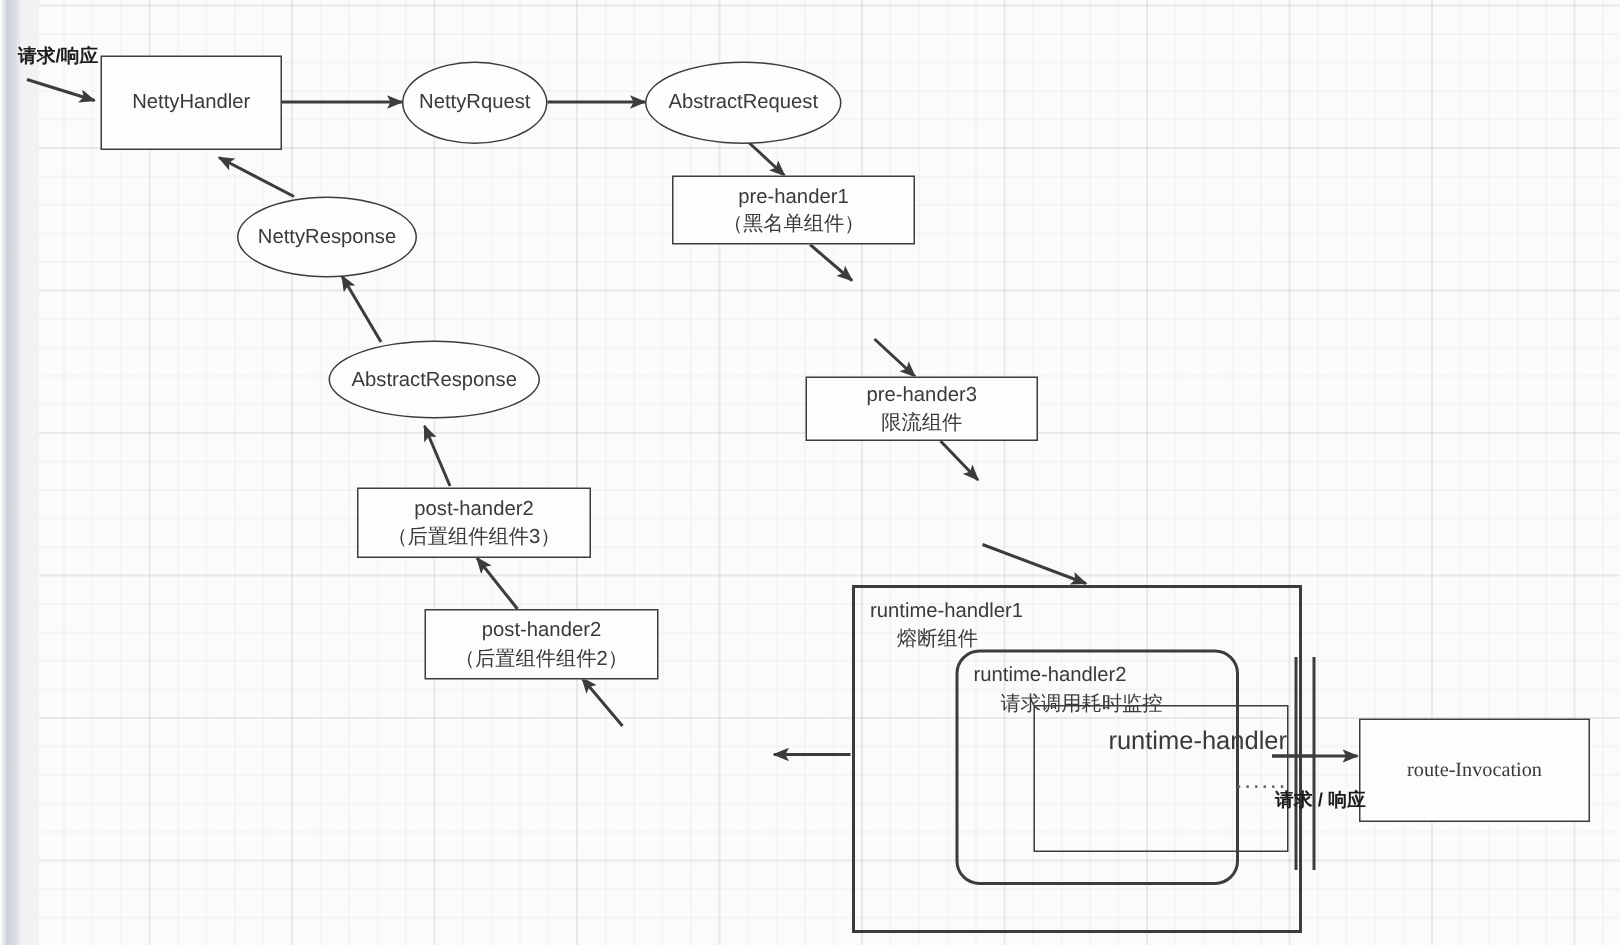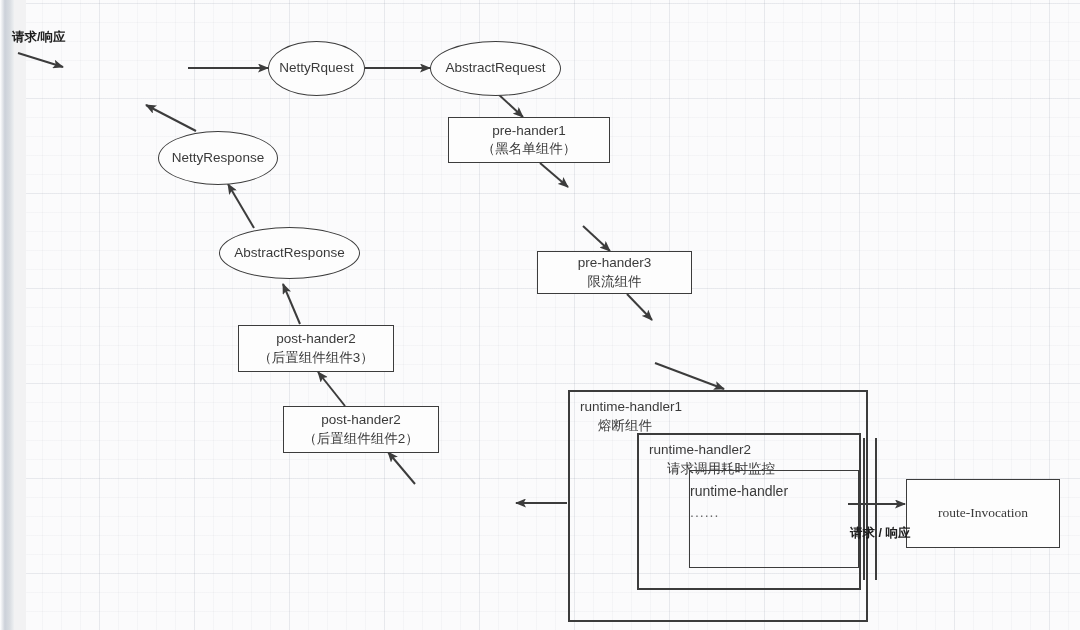--- a/index.html
+++ b/index.html
@@ -81,22 +81,22 @@
     white-space: nowrap;
   }
   .container > .clabel .sub { display: block; padding-left: 18px; }
 
   .innermost {
     position: absolute;
     box-sizing: border-box;
     border: 1.8px solid #3c3c3c;
     background: transparent;
     color: #3a3a3a;
-    font-size: 14px;
-    text-align: left;
+    font-size: 17px;
+    text-align: right;
     line-height: 1.5;
     padding-top: 10px;
   }
   .innermost .dots { display:block; color:#6a6a6a; letter-spacing:1px; }
 
   .edge-label {
     position: absolute;
     font-size: 12.5px;
     font-weight: bold;
     color: #1d1d1d;
@@ -166,20 +166,23 @@
       <path d="M848,504 L905,504"></path>
     </g>
 
     <g stroke="#3c3c3c" stroke-width="2" fill="none">
       <path d="M864,438 L864,580"></path>
       <path d="M876,438 L876,580"></path>
       <path d="M848,504 L876,504"></path>
     </g>
   </svg>
 
+  <div class="node rect" style="left:67px; top:37px; width:121px; height:63px;">
+    <span class="ln">NettyHandler</span>
+  </div>
 
   <div class="node ellipse" style="left:268px; top:41px; width:97px; height:55px;">
     <span class="ln">NettyRquest</span>
   </div>
 
   <div class="node ellipse" style="left:430px; top:41px; width:131px; height:55px;">
     <span class="ln">AbstractRequest</span>
   </div>
 
   <div class="node ellipse" style="left:158px; top:131px; width:120px; height:54px;">
@@ -213,21 +216,21 @@
   </div>
 
 
   <div class="container" style="left:568px; top:390px; width:300px; height:232px;">
     <div class="clabel">
       <span>runtime-handler1</span>
       <span class="sub">熔断组件</span>
     </div>
   </div>
 
-  <div class="container" style="left:637px; top:433px; width:224px; height:157px;">
+  <div class="container" style="left:637px; top:433px; width:189px; height:157px;border-radius:16px;">
     <div class="clabel">
       <span>runtime-handler2</span>
       <span class="sub">请求调用耗时监控</span>
     </div>
   </div>
 
   <div class="innermost" style="left:689px; top:470px; width:170px; height:98px;">
     <span>runtime-handler</span>
     <span class="dots">......</span>
   </div>

